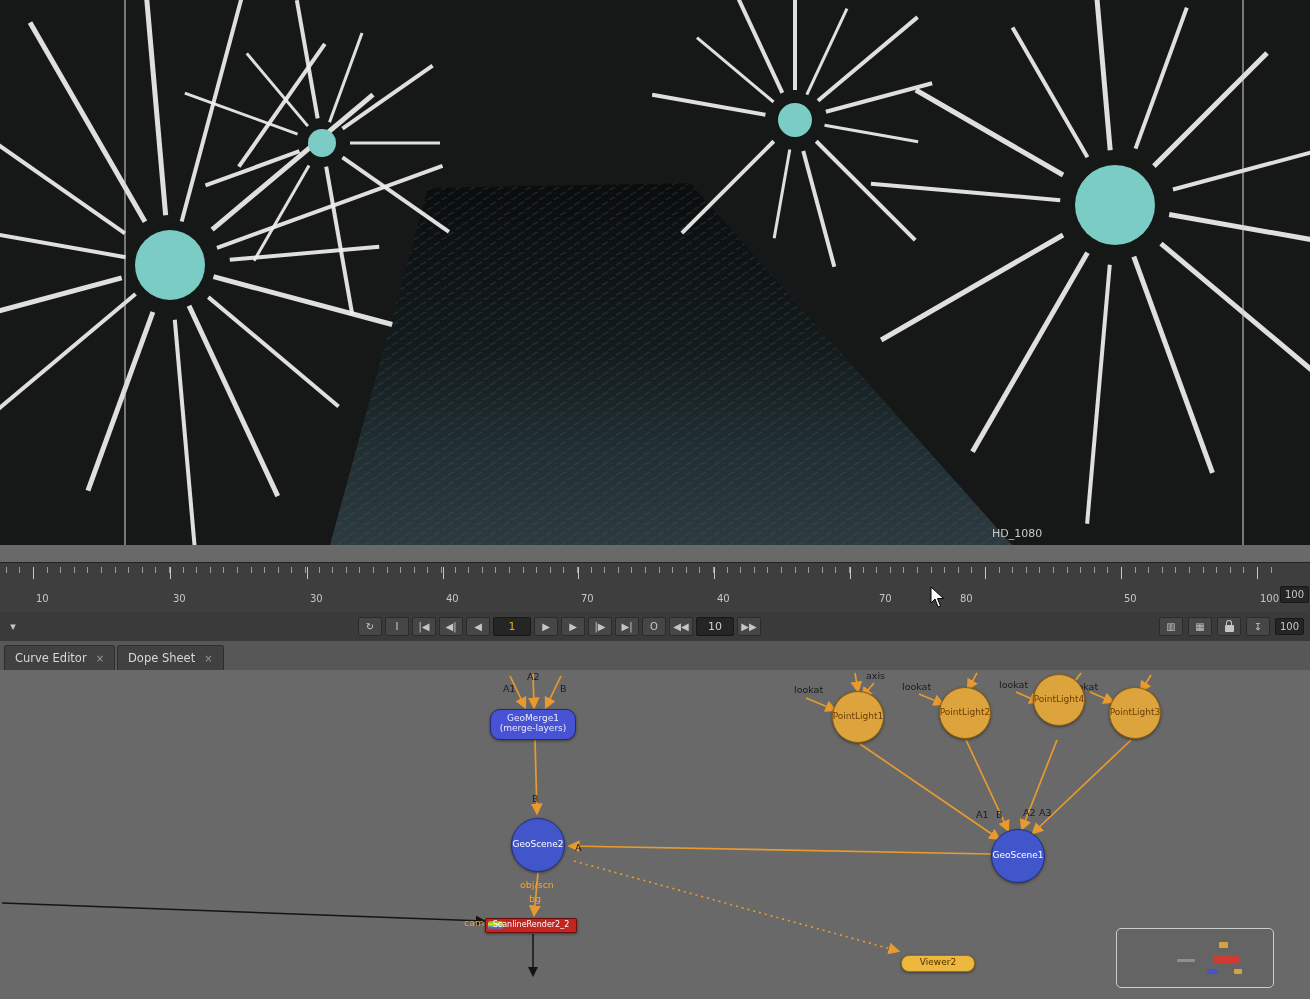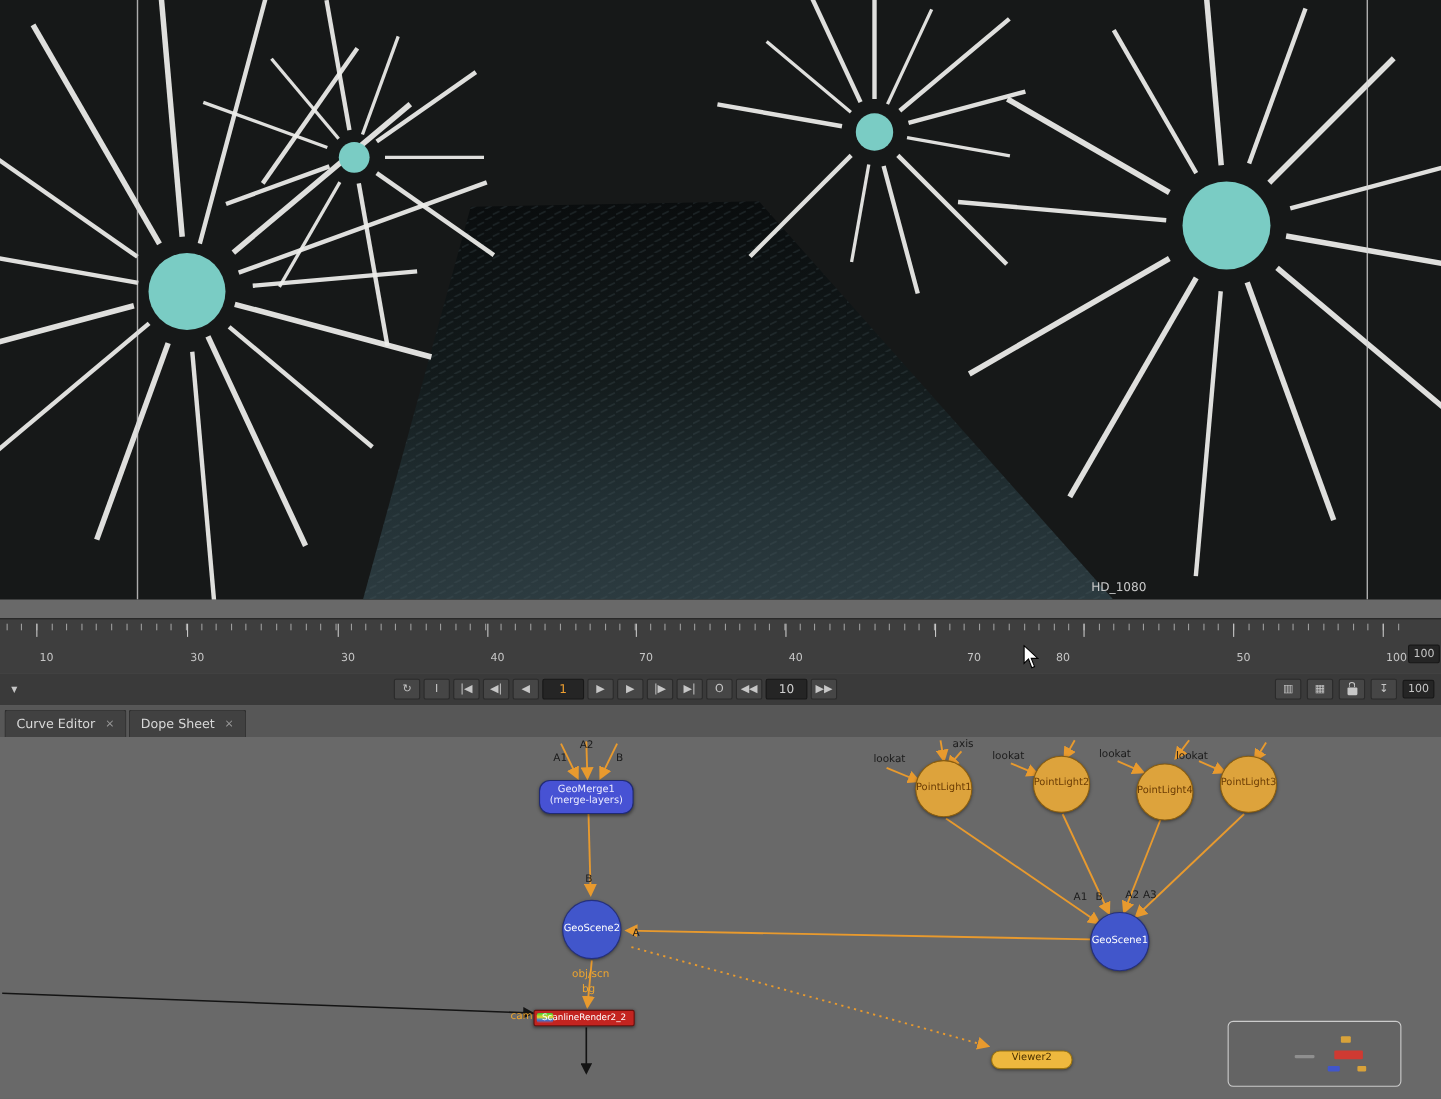--- a/index.html
+++ b/index.html
@@ -373,21 +373,21 @@
         </div>
         <div class="node" style="border-radius: 50%; left: 991px; top: 159px; width: 54px; height: 54px; background: rgb(65, 86, 203); border: 1.5px solid rgb(37, 48, 124); color: rgb(255, 255, 255); font-size: 9px;">
           <span class="nlabel">GeoScene1</span>
         </div>
         <div class="node" style="border-radius: 50%; left: 832px; top: 21px; width: 52px; height: 52px; background: rgb(221, 163, 60); border: 1.5px solid rgb(138, 94, 16); color: rgb(107, 61, 5); font-size: 9px;">
           <span class="nlabel">PointLight1</span>
         </div>
         <div class="node" style="border-radius: 50%; left: 939px; top: 17px; width: 52px; height: 52px; background: rgb(221, 163, 60); border: 1.5px solid rgb(138, 94, 16); color: rgb(107, 61, 5); font-size: 9px;">
           <span class="nlabel">PointLight2</span>
         </div>
-        <div class="node" style="border-radius: 50%; left: 1033px; top: 24px; width: 52px; height: 52px; background: rgb(221, 163, 60); border: 1.5px solid rgb(138, 94, 16); color: rgb(107, 61, 5); font-size: 9px;">
+        <div class="node" style="border-radius: 50%; left: 1033px; top: 4px; width: 52px; height: 52px; background: rgb(221, 163, 60); border: 1.5px solid rgb(138, 94, 16); color: rgb(107, 61, 5); font-size: 9px;">
           <span class="nlabel">PointLight4</span>
         </div>
         <div class="node" style="border-radius: 50%; left: 1109px; top: 17px; width: 52px; height: 52px; background: rgb(221, 163, 60); border: 1.5px solid rgb(138, 94, 16); color: rgb(107, 61, 5); font-size: 9px;">
           <span class="nlabel">PointLight3</span>
         </div>
         <div class="node" style="border-radius: 2px; left: 485px; top: 247.5px; width: 92px; height: 15px; background: rgb(195, 36, 32); border: 1.5px solid rgb(107, 15, 12); color: rgb(255, 255, 255); font-size: 8px;">
           <span class="rainbow"></span>
           <span class="nlabel">ScanlineRender2_2</span>
         </div>
         <div class="node" style="border-radius: 8px; left: 901px; top: 284.5px; width: 74px; height: 17px; background: rgb(238, 184, 62); border: 1.5px solid rgb(154, 115, 16); color: rgb(74, 48, 0); font-size: 9px;">

